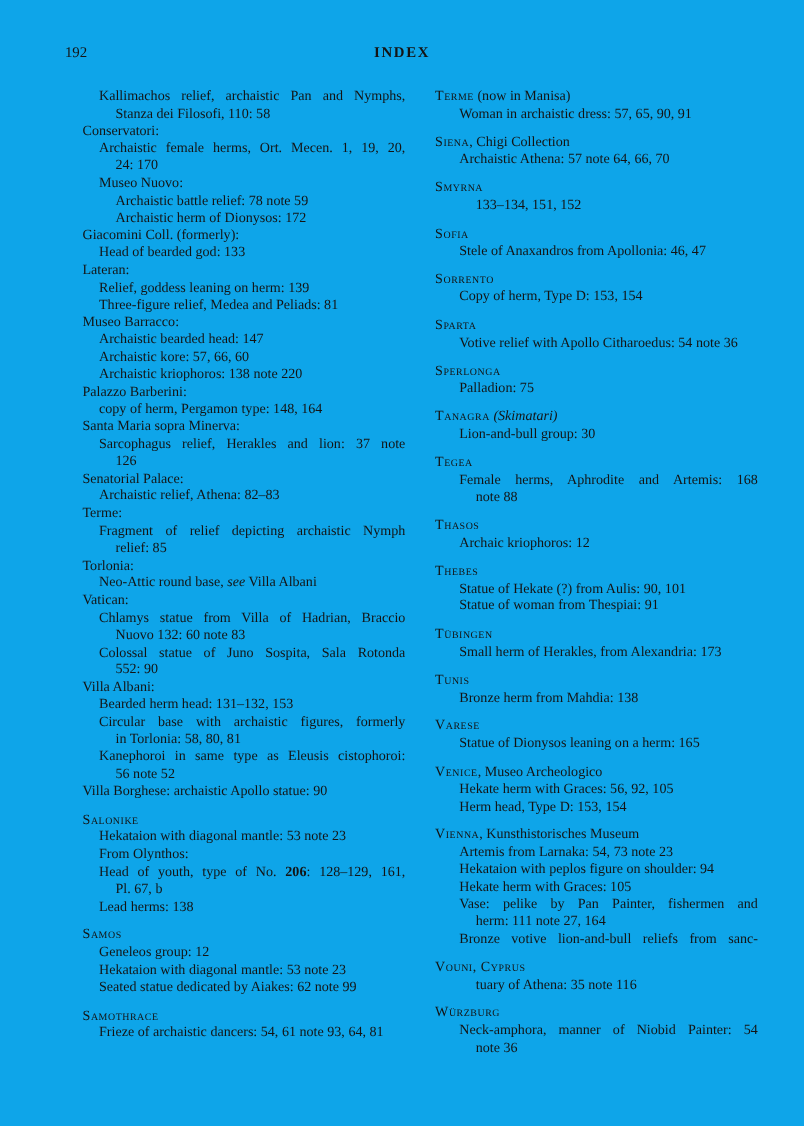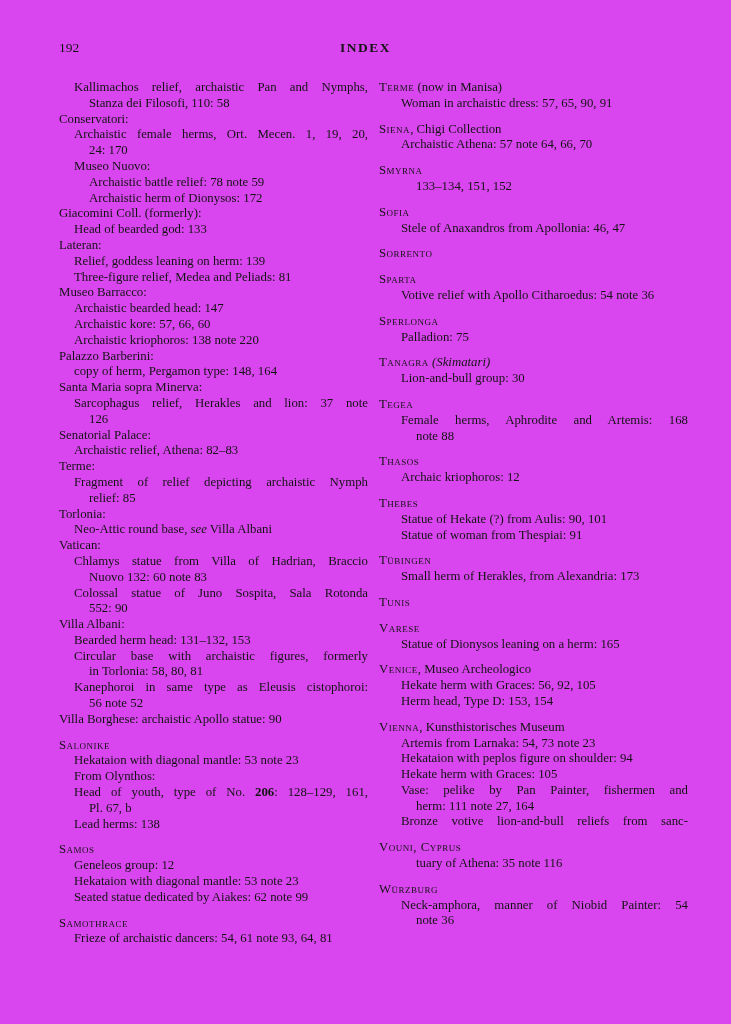--- a/index.html
+++ b/index.html
@@ -2,21 +2,21 @@
 <html><head>
 <meta charset="utf-8">
 <style>
   * { margin: 0; padding: 0; box-sizing: border-box; }
   html, body { background: #ffffff; }
   .page {
     position: relative;
     width: 731px;
     height: 1024px;
     margin: 0 auto;
-    background: #d946ef;
+    background: #0ea5e9;
     color: #141414;
     font-family: "Liberation Serif", "DejaVu Serif", serif;
     overflow: hidden;
   }
   .pagenum {
     position: absolute;
     left: 59px;
     top: 41px;
     font-size: 13.5px;
     line-height: 14px;
@@ -34,21 +34,21 @@
   }
   .cols {
     position: absolute;
     left: 59px;
     top: 80px;
     width: 630px;
     display: flex;
     gap: 11px;
     align-items: flex-start;
   }
-  .col { width: 309px; }
+  .col { width: 309px; margin-left: 16px; }
   .line {
     font-size: 12.8px;
     line-height: 15.8px;
   }
   .heading { margin-top: 10px; }
   .col .heading:first-child { margin-top: 0; }
   .sc { font-variant: small-caps; letter-spacing: 0.5px; }
   .it { font-style: italic; }
   .b  { font-weight: bold; }
   .l0 { padding-left: 0; }
@@ -123,37 +123,39 @@
     <div class="col col-right">
         <div class="line heading"><span class="sc">Terme</span><span> (now in Manisa)</span></div>
         <div class="line l1">Woman in archaistic dress: 57, 65, 90, 91</div>
         <div class="line heading"><span class="sc">Siena</span><span>, Chigi Collection</span></div>
         <div class="line l1">Archaistic Athena: 57 note 64, 66, 70</div>
         <div class="line heading"><span class="sc">Smyrna</span></div>
         <div class="line l2">133–134, 151, 152</div>
         <div class="line heading"><span class="sc">Sofia</span></div>
         <div class="line l1">Stele of Anaxandros from Apollonia: 46, 47</div>
         <div class="line heading"><span class="sc">Sorrento</span></div>
+        <div class="line l1">Copy of herm, Type D: 153, 154</div>
         <div class="line heading"><span class="sc">Sparta</span></div>
         <div class="line l1">Votive relief with Apollo Citharoedus: 54 note 36</div>
         <div class="line heading"><span class="sc">Sperlonga</span></div>
         <div class="line l1">Palladion: 75</div>
         <div class="line heading"><span class="sc">Tanagra</span><span class="it"> (Skimatari)</span></div>
         <div class="line l1">Lion-and-bull group: 30</div>
         <div class="line heading"><span class="sc">Tegea</span></div>
         <div class="line l1 j">Female herms, Aphrodite and Artemis: 168</div>
         <div class="line l2">note 88</div>
         <div class="line heading"><span class="sc">Thasos</span></div>
         <div class="line l1">Archaic kriophoros: 12</div>
         <div class="line heading"><span class="sc">Thebes</span></div>
         <div class="line l1">Statue of Hekate (?) from Aulis: 90, 101</div>
         <div class="line l1">Statue of woman from Thespiai: 91</div>
         <div class="line heading"><span class="sc">Tübingen</span></div>
         <div class="line l1">Small herm of Herakles, from Alexandria: 173</div>
         <div class="line heading"><span class="sc">Tunis</span></div>
+        <div class="line l1">Bronze herm from Mahdia: 138</div>
         <div class="line heading"><span class="sc">Varese</span></div>
         <div class="line l1">Statue of Dionysos leaning on a herm: 165</div>
         <div class="line heading"><span class="sc">Venice</span><span>, Museo Archeologico</span></div>
         <div class="line l1">Hekate herm with Graces: 56, 92, 105</div>
         <div class="line l1">Herm head, Type D: 153, 154</div>
         <div class="line heading"><span class="sc">Vienna</span><span>, Kunsthistorisches Museum</span></div>
         <div class="line l1">Artemis from Larnaka: 54, 73 note 23</div>
         <div class="line l1">Hekataion with peplos figure on shoulder: 94</div>
         <div class="line l1">Hekate herm with Graces: 105</div>
         <div class="line l1 j">Vase: pelike by Pan Painter, fishermen and</div>

